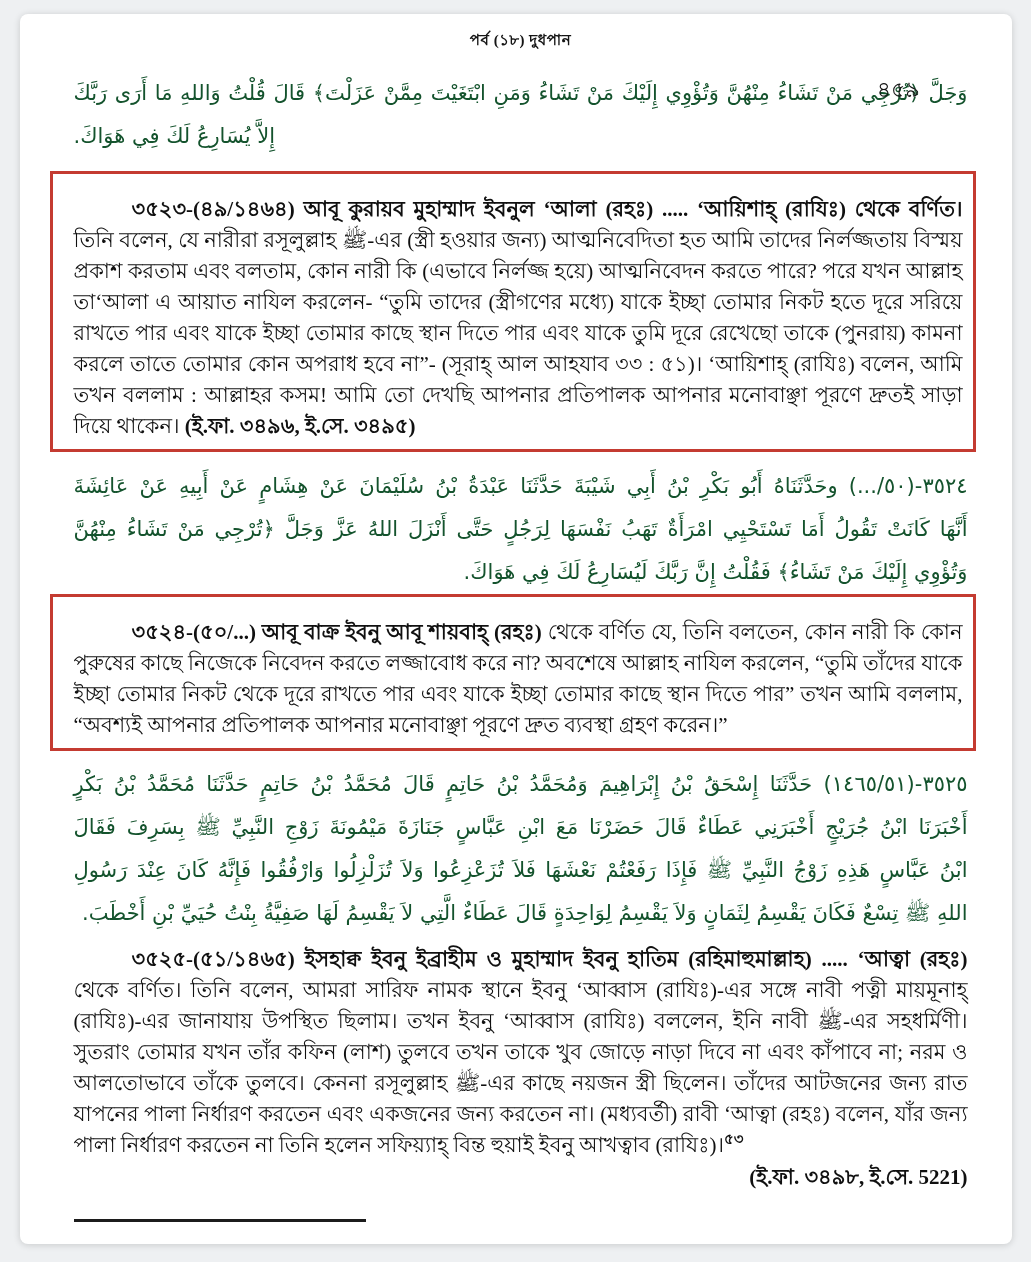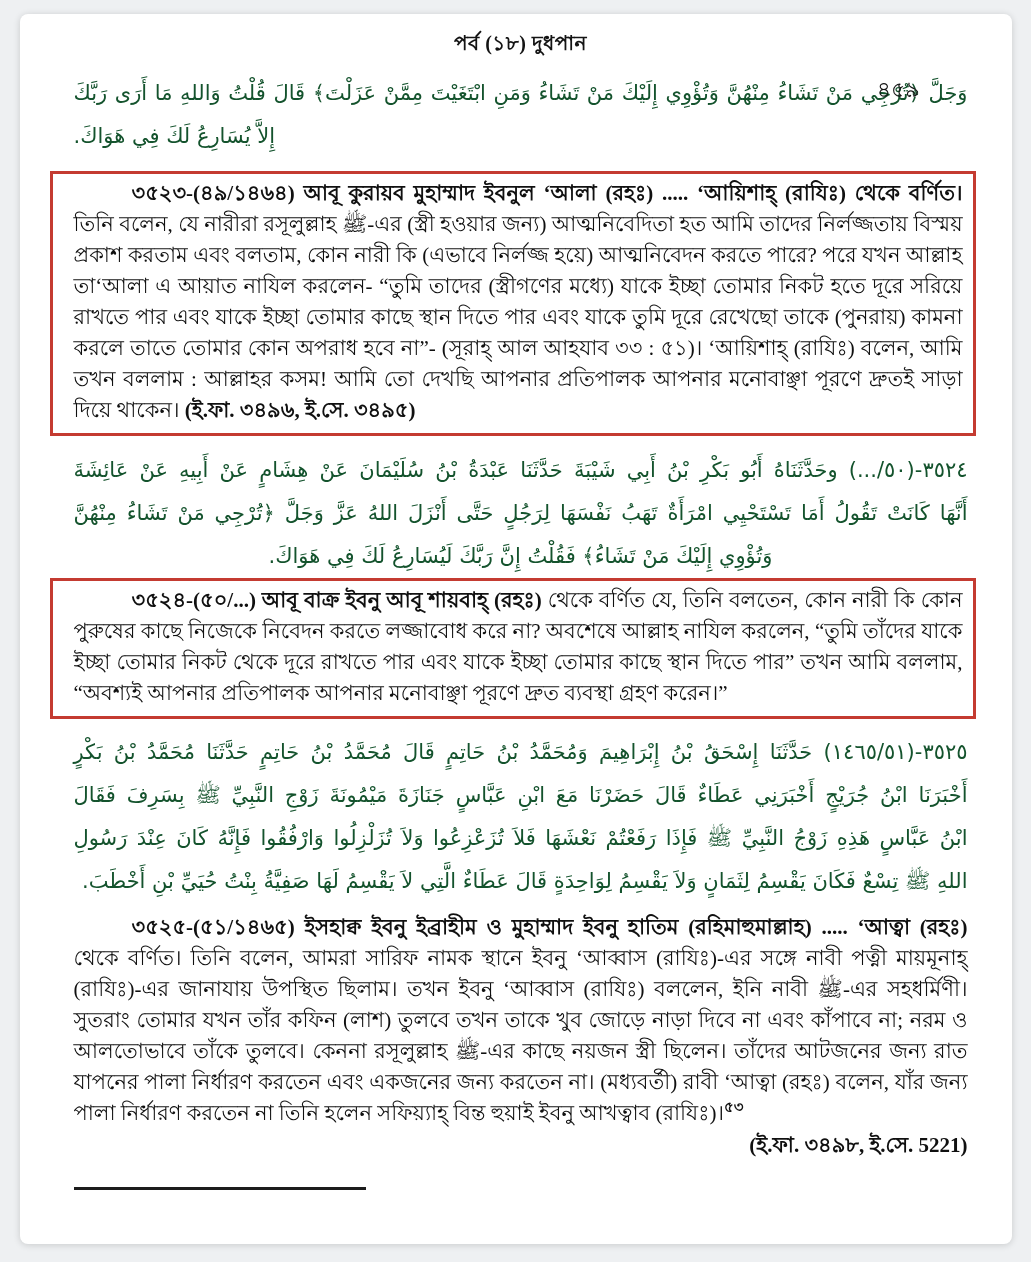--- a/index.html
+++ b/index.html
@@ -26,21 +26,21 @@
   }
   
   .page-header {
     position: relative;
     height: 32px;
   }
   .chapter-title {
     position: absolute;
     left: 0; right: 0;
     text-align: center;
-    font-size: 20px;
+    font-size: 15px;
     font-weight: bold;
     letter-spacing: 0.5px;
   }
   .page-number {
     position: absolute;
     right: 48px;
     top: -2px;
     font-size: 22px;
     margin-top: 46px;
   }
@@ -56,21 +56,21 @@
     white-space: normal;
   }
   .ar-full {
     text-align: justify;
     text-align-last: justify;
   }
   .ar-end-intro {        
     text-align: left;
     padding-right: 208px;
   }
-  .ar-center { text-align: center; }
+  .ar-center { }
   .ar-last   { text-align: right; }
   
   .bn {
     font-size: 21px;
     line-height: 31px;
     text-align: justify;
     color: #101010;
   }
   .bn p { margin: 0; }
   .indent { text-indent: 58px; }
@@ -85,21 +85,21 @@
   sup.fn-ref {
     font-size: 15px;
     font-weight: bold;
     vertical-align: super;
     line-height: 0;
   }
   
   .red-box {
     border: 3px solid #c43b31;
     margin: 13px -8px 0 -24px;
-    padding: 4px 10px 7px 21px;
+    padding: 20px 10px 7px 21px;
     background: #ffffff;
   }
   
   .footnote-rule {
     border: none;
     border-top: 3px solid #1c1c1c;
     width: 292px;
     margin: 26px 0 12px 0;
   }
 </style>

